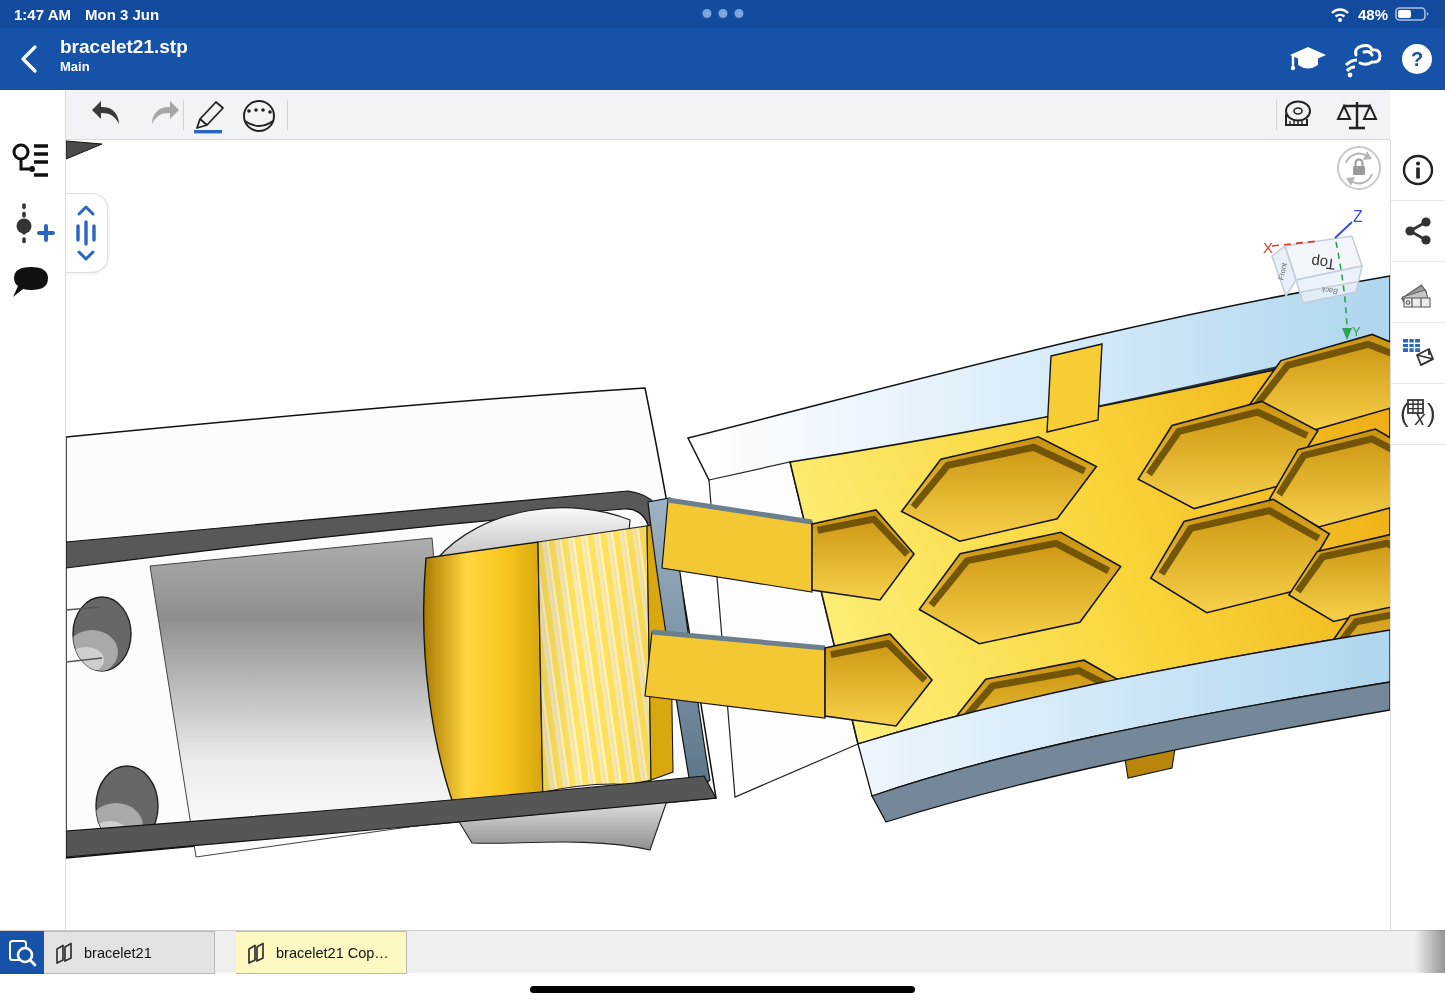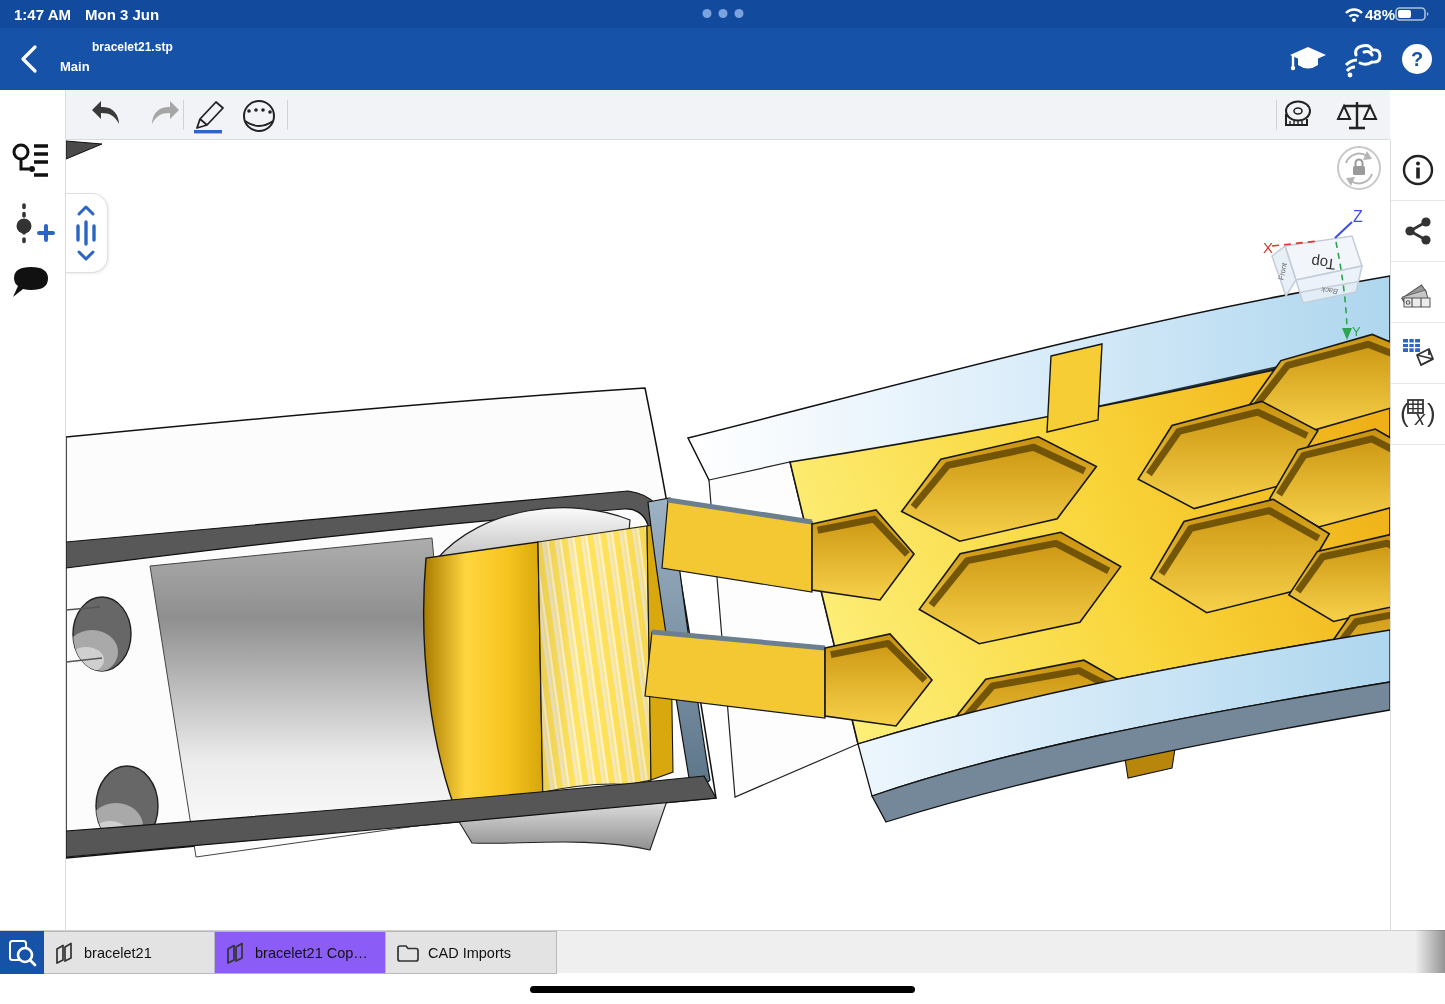--- a/index.html
+++ b/index.html
@@ -5,27 +5,27 @@
   html,body{margin:0;padding:0;background:#e9e9e9;}
   *{box-sizing:border-box;font-family:"Liberation Sans",sans-serif;}
   #app{position:relative;width:1445px;height:1004px;background:#fff;overflow:hidden;}
 
   
   #statusbar{position:absolute;left:0;top:0;width:1445px;height:28px;background:#124a9e;color:#fff;
     display:flex;align-items:center;justify-content:space-between;padding:0 14px;font-size:15px;font-weight:700;}
   #statusbar .left{display:flex;gap:14px;}
   .dots{position:absolute;left:50%;top:9px;transform:translateX(-50%);display:flex;gap:7px;}
   .dots i{width:9px;height:9px;border-radius:50%;background:#7ba3de;display:block;}
-  .sb-right{display:flex;align-items:center;}
+  .sb-right{display:flex;align-items:center;gap:7px;}
 
   
   #header{position:absolute;left:0;top:28px;width:1445px;height:62px;background:#1652a8;color:#fff;}
   .back{position:absolute;left:14px;top:14px;width:34px;height:34px;}
   .doc-title{position:absolute;left:60px;top:8px;}
-  .doc-title .t{font-size:12px;font-weight:700;line-height:22px;margin-left:32px;}
+  .doc-title .t{font-size:19px;font-weight:700;line-height:22px;}
   .doc-title .s{font-size:13px;font-weight:700;line-height:17px;}
   .hdr-ic{position:absolute;top:11px;width:40px;height:40px;}
 
   
   #toolbar{position:absolute;left:66px;top:90px;width:1324px;height:50px;background:#f1f3f7;border-bottom:1px solid #d6dae1;}
   #rightpanel-top{position:absolute;left:1390px;top:90px;width:55px;height:50px;background:#fff;}
   .tb-sep{position:absolute;top:10px;width:1px;height:30px;background:#d2d2d2;}
 
   
   #leftrail{position:absolute;left:0;top:90px;width:66px;height:840px;background:#fff;border-right:1px solid #dcdcdc;}
@@ -41,21 +41,21 @@
 
   
   #handle{position:absolute;left:66px;top:193px;width:42px;height:80px;background:#fff;border:1px solid #dfdfdf;
     border-left:none;border-radius:0 16px 16px 0;box-shadow:1px 1px 3px rgba(0,0,0,.08);}
 
   
   #tabbar{position:absolute;left:0;top:930px;width:1445px;height:43px;background:#efefef;border-top:1px solid #cfcfcf;display:flex;}
   #tabsearch{width:44px;height:43px;background:#1652a8;display:flex;align-items:center;justify-content:center;flex:0 0 auto;}
   .tab{width:171px;height:43px;background:#e3e3e3;border:1px solid #b9b9b9;border-left:none;display:flex;align-items:center;
     gap:8px;padding:0 10px;font-size:14.5px;color:#111;white-space:nowrap;overflow:hidden;}
-  .tab.active{background:#8b5cf6;}
+  .tab.active{background:#fef9c3;margin-left:21px;}
   .tab svg{flex:0 0 auto;}
   #tabshadow{position:absolute;right:0;top:930px;width:30px;height:43px;background:linear-gradient(to right,rgba(0,0,0,0),rgba(0,0,0,.38));}
 
   
   #home{position:absolute;left:530px;top:986px;width:385px;height:7px;border-radius:4px;background:#000;}
 </style>
 </head>
 <body>
 
 <div id="app">
@@ -410,24 +410,18 @@
           </svg>
           <span>bracelet21</span>
         </div>
         <div class="tab active">
           <svg width="22" height="24" viewBox="0 0 22 24">
             <path d="M3,8 L9,4.5 L9,19 L3,22 Z" fill="none" stroke="#333" stroke-width="1.7" stroke-linejoin="round"></path>
             <path d="M11,6 L17,2.5 L17,17 L11,20 Z" fill="none" stroke="#333" stroke-width="1.7" stroke-linejoin="round"></path>
           </svg>
           <span>bracelet21 Cop…</span>
         </div>
-        <div class="tab">
-          <svg width="24" height="22" viewBox="0 0 24 22">
-            <path d="M2,6 q0,-2 2,-2 l6,0 2,2.5 8,0 q2,0 2,2 l0,8.5 q0,2 -2,2 l-16,0 q-2,0 -2,-2 z" fill="none" stroke="#333" stroke-width="1.7"></path>
-          </svg>
-          <span>CAD Imports</span>
-        </div>
       </div>
   </div>
   <div id="tabshadow"></div>
 
   <div id="home"></div>
 </div>
 
 </body></html>

